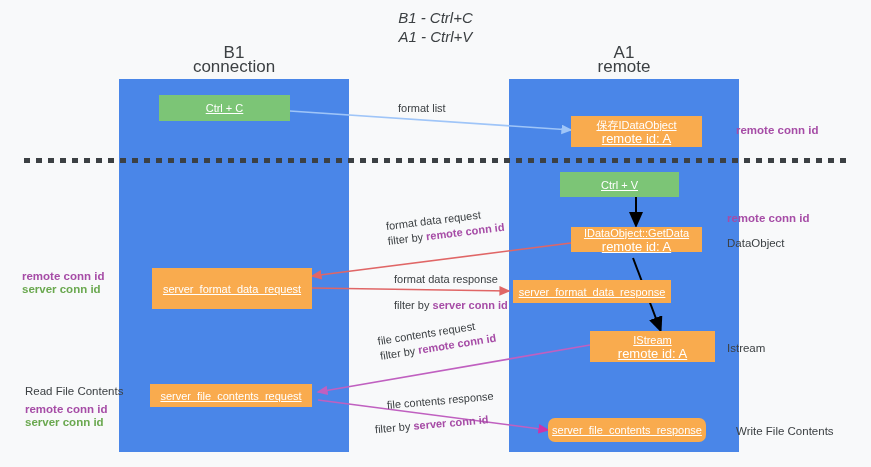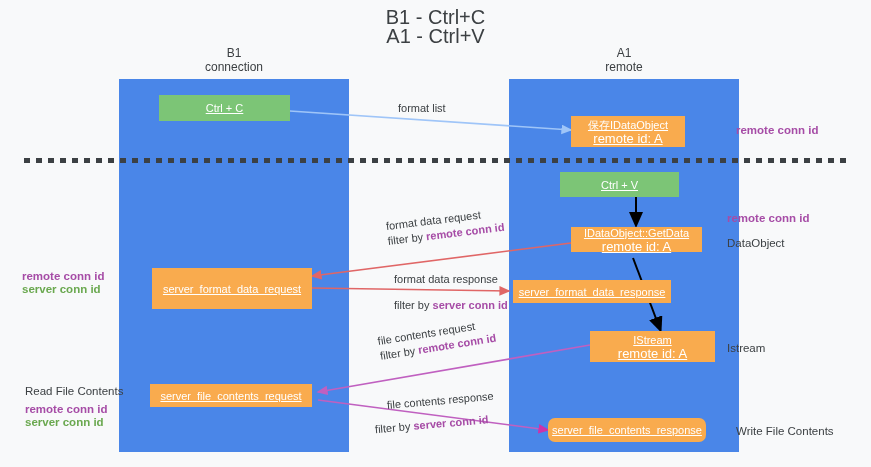--- a/index.html
+++ b/index.html
@@ -14,29 +14,30 @@
     background: #f8f9fa;
     font-family: "Liberation Sans", sans-serif;
     overflow: hidden;
   }
   .title {
     position: absolute;
     left: 0;
     top: 8px;
     width: 871px;
     text-align: center;
-    font-size: 20px;
+    font-size: 15px;
     color: #3c4043;
     line-height: 19px;
     white-space: pre-line;
+    font-style: italic;
   }
   .col-head {
     position: absolute;
     text-align: center;
-    font-size: 12px;
+    font-size: 17px;
     color: #3c4043;
     line-height: 14px;
     white-space: pre-line;
   }
   .lane {
     position: absolute;
     background: #4a86e8;
   }
   .dashed {
     position: absolute;
@@ -154,21 +155,21 @@
 
     <line x1="318" y1="400" x2="548" y2="430" stroke="#c060c0" stroke-width="1.6" marker-end="url(#ah-magenta)"></line>
   </svg>
 
   <div class="dashed"></div>
 
   <div class="box green" style="left:159px; top:95px; width:131px; height:26px;">
     <span>Ctrl + C</span>
   </div>
 
-  <div class="box orange" style="left:571px; top:116px; width:114px; height:31px;">
+  <div class="box orange" style="left:571px; top:116px; width:131px; height:31px;">
     <span>保存IDataObject</span>
     <span class="ln2">remote id: A</span>
   </div>
 
   <div class="box green" style="left:560px; top:172px; width:119px; height:25px;">
     <span>Ctrl + V</span>
   </div>
 
   <div class="box orange" style="left:571px; top:227px; width:131px; height:25px;">
     <span>IDataObject::GetData</span>

